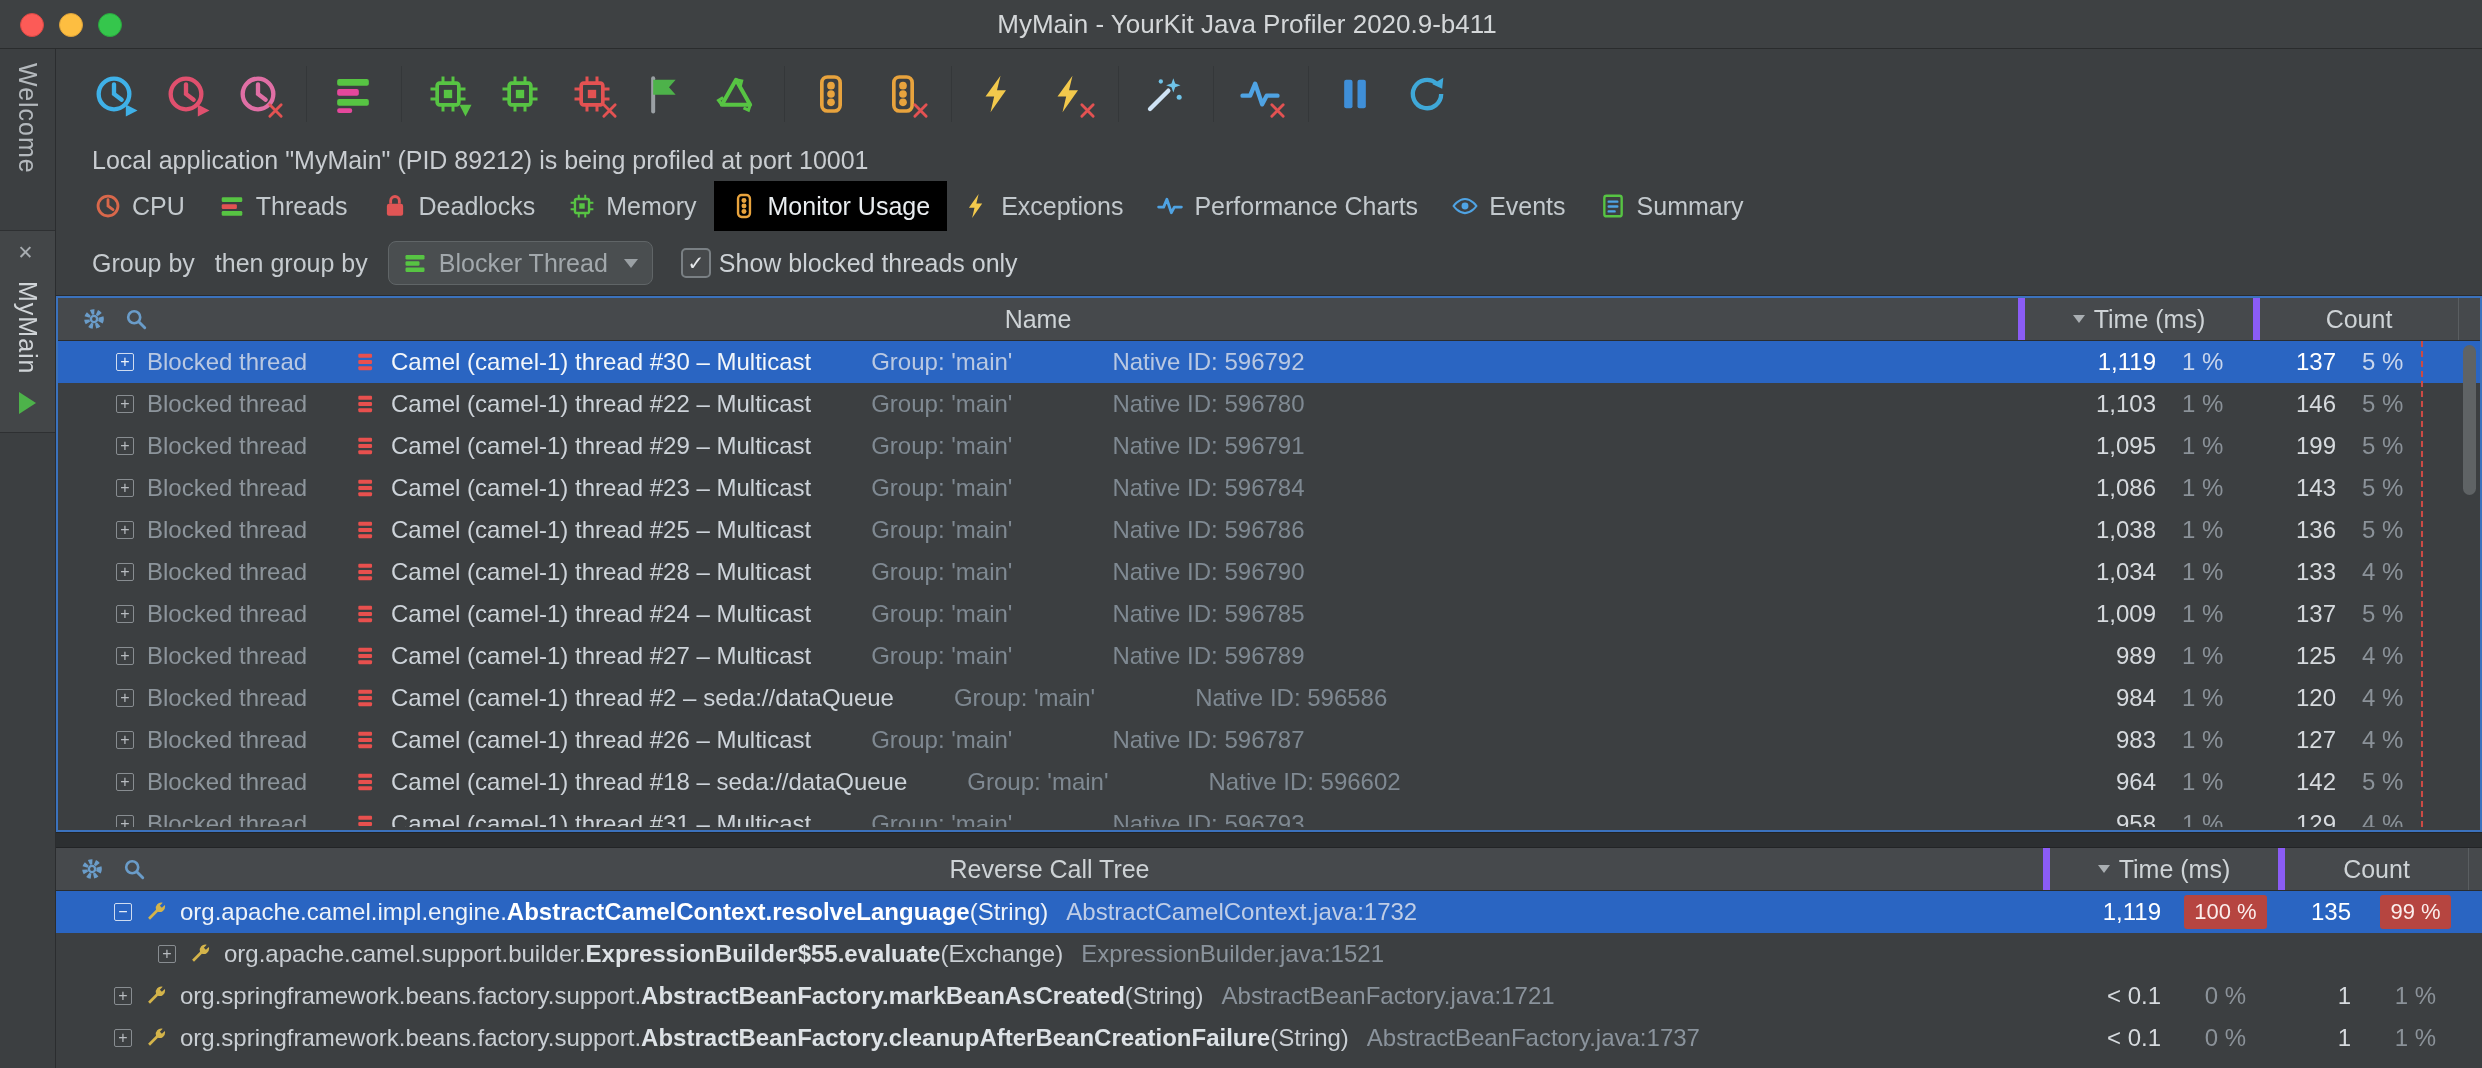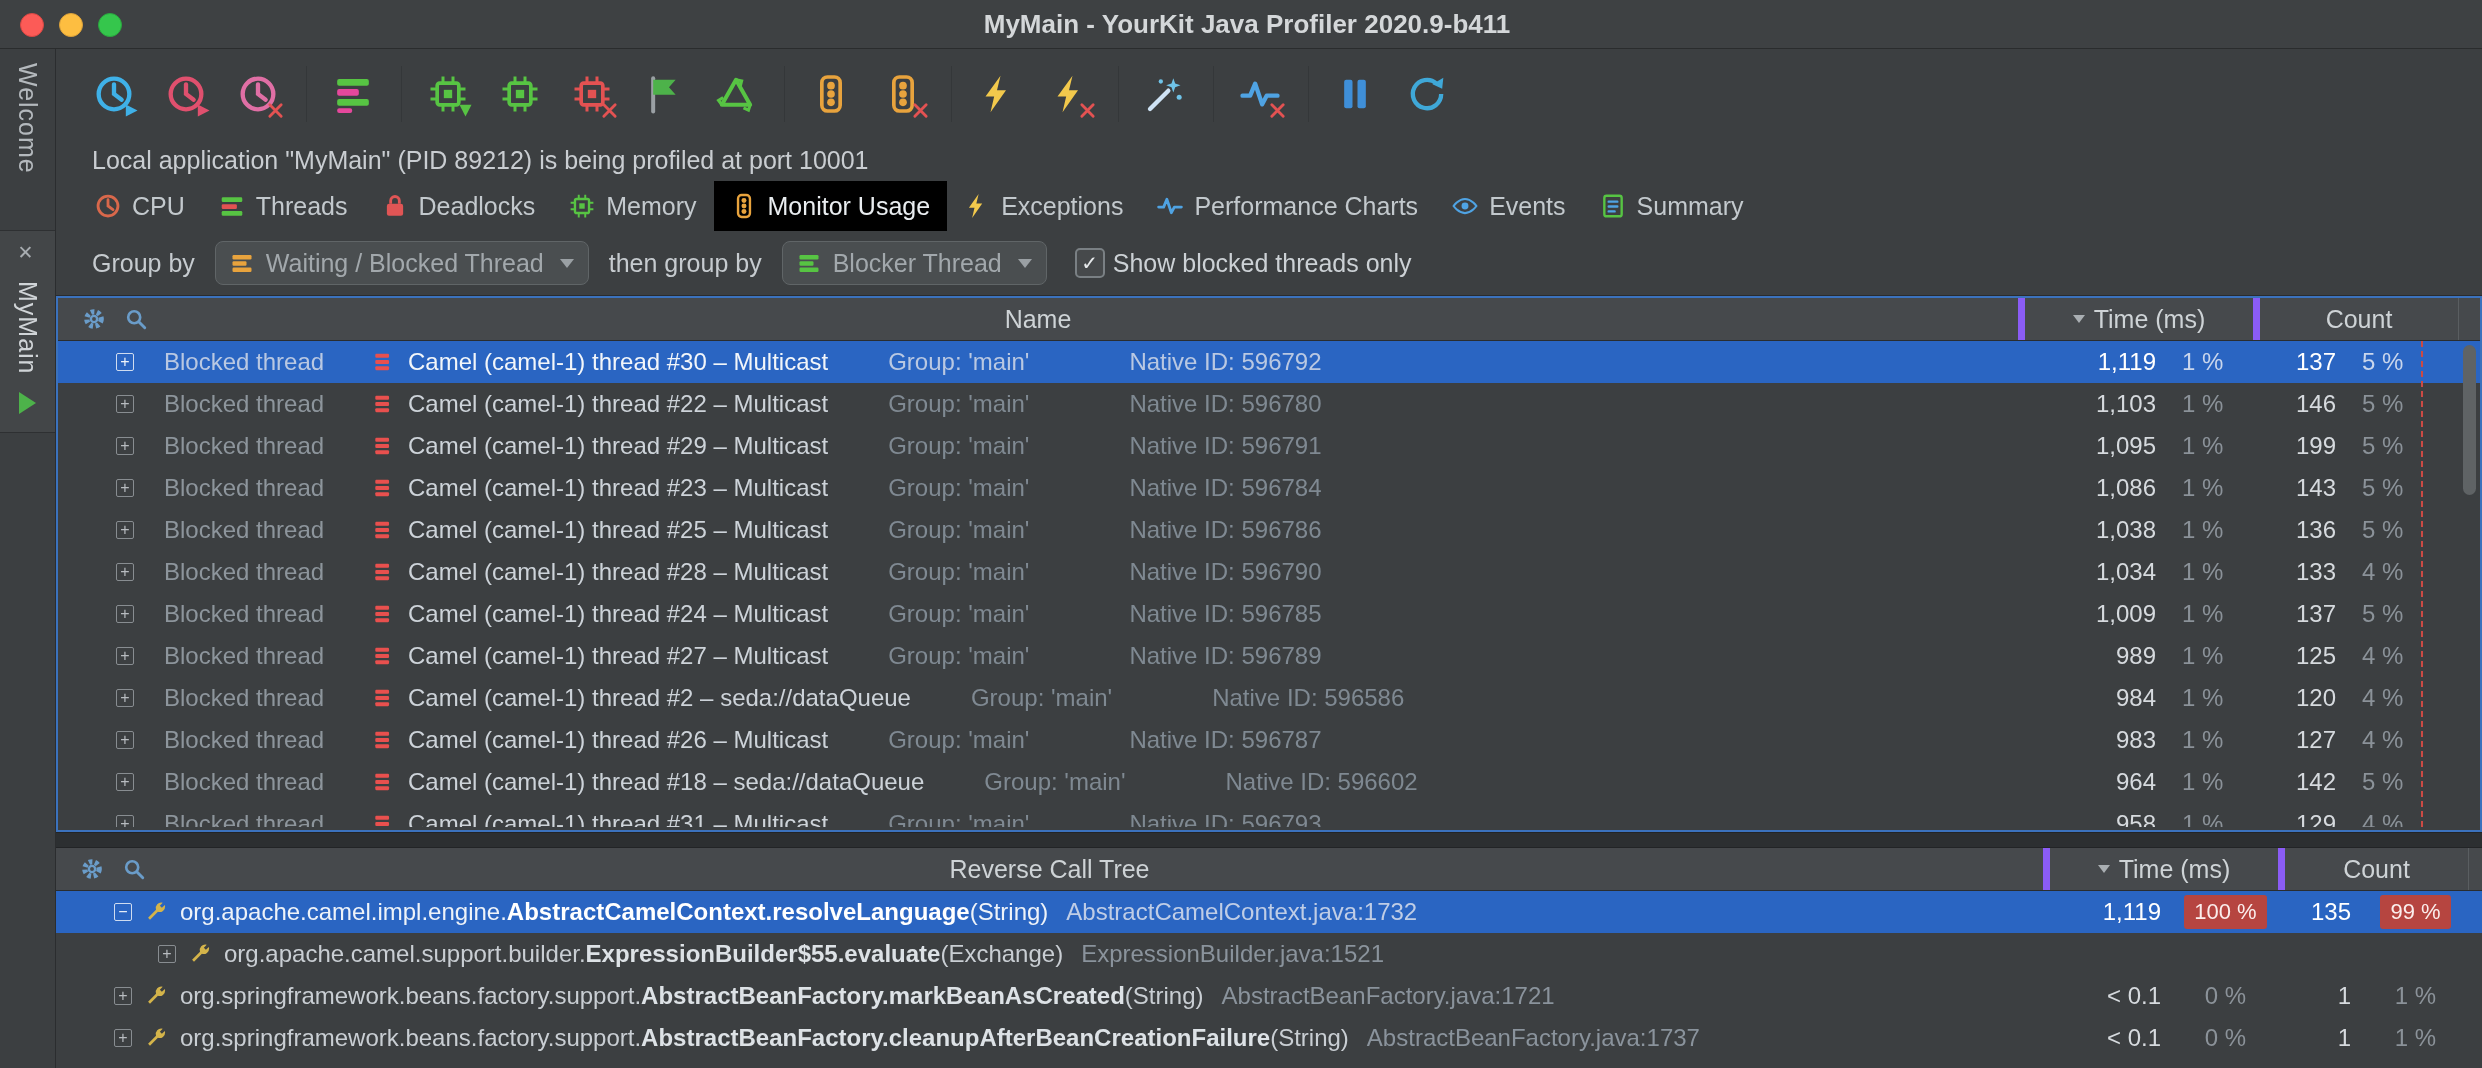--- a/index.html
+++ b/index.html
@@ -2,21 +2,21 @@
 <html><head>
 <meta charset="utf-8">
 <style>
   html,body{margin:0;padding:0;width:2482px;height:1068px;overflow:hidden;background:#3c3f41;
     font-family:"Liberation Sans","DejaVu Sans",sans-serif;-webkit-font-smoothing:antialiased;}
   .window{width:2482px;height:1068px;display:flex;flex-direction:column;}
 
   
   .titlebar{position:relative;height:48px;flex:0 0 48px;background:#3e4143;border-bottom:1px solid #2a2c2d;
     display:flex;align-items:center;}
-  .title{position:absolute;left:12px;right:0;text-align:center;color:#d4d7d9;font-size:26px;font-weight:700;}
+  .title{position:absolute;left:12px;right:0;text-align:center;color:#d4d7d9;font-size:26px;font-weight:400;}
   .lights{position:absolute;left:20px;top:13px;display:flex;gap:15px;z-index:2;}
   .light{width:22px;height:22px;border-radius:50%;display:inline-block;}
   .light.red{background:#fc5b57;border:1px solid #d94744;}
   .light.yellow{background:#fdbe41;border:1px solid #dba13a;}
   .light.green{background:#35c64c;border:1px solid #2aa73f;}
 
   
   .main{flex:1;display:flex;min-height:0;}
 
   
@@ -79,21 +79,21 @@
   .pct{color:#8b9299;font-size:24px;padding-left:14px;white-space:nowrap;}
 
   
   .upper{flex:0 0 532px;border:2px solid #3b72bd;display:flex;flex-direction:column;min-height:0;background:#3c3f41;}
   .upgrid{display:grid;grid-template-columns:1fr 150px 85px 95px 110px 22px;}
   .up-time{grid-column:2 / span 2;}
   .up-count{grid-column:4 / span 2;}
   .utbody{position:relative;height:486px;overflow:hidden;}
   .r{height:42px;align-items:center;}
   .cname{display:flex;align-items:center;padding-left:58px;white-space:nowrap;overflow:hidden;}
-  .bt{color:#8d959c;font-size:24px;width:208px;flex:0 0 208px;margin-left:30px;}
+  .bt{color:#8d959c;font-size:24px;width:208px;flex:0 0 208px;margin-left:13px;}
   .ti{margin-right:14px;display:inline-flex;}
   .tn{color:#cdd3d9;font-size:24px;}
   .gx{color:#7f8992;font-size:24px;}
   .g1{margin-left:60px;}
   .g2{margin-left:100px;}
   .r.sel{background:#2a65c2;}
   .r.sel .bt,.r.sel .gx{color:#b9c8e2;}
   .r.sel .tn{color:#f2f6fa;}
   .r.sel .num{color:#ffffff;}
   .r.sel .pct{color:#c9d6ec;}
@@ -422,27 +422,20 @@
         <div class="tab">
           <svg class="i26">
               <use href="#sym-doc"></use>
             </svg>
           <span>Summary</span>
         </div>
       </div>
 
       <div class="groupbar">
         <span>Group by</span>
-        <div class="dd">
-          <svg class="i24" style="color:#e8a33d">
-              <use href="#sym-bars"></use>
-            </svg>
-          <span>Waiting / Blocked Thread</span>
-          <span class="caret"></span>
-        </div>
         <span>then group by</span>
         <div class="dd">
           <svg class="i24" style="color:#57c443">
               <use href="#sym-bars"></use>
             </svg>
           <span>Blocker Thread</span>
           <span class="caret"></span>
         </div>
         <div class="check">
           <span class="cbox"></span>

